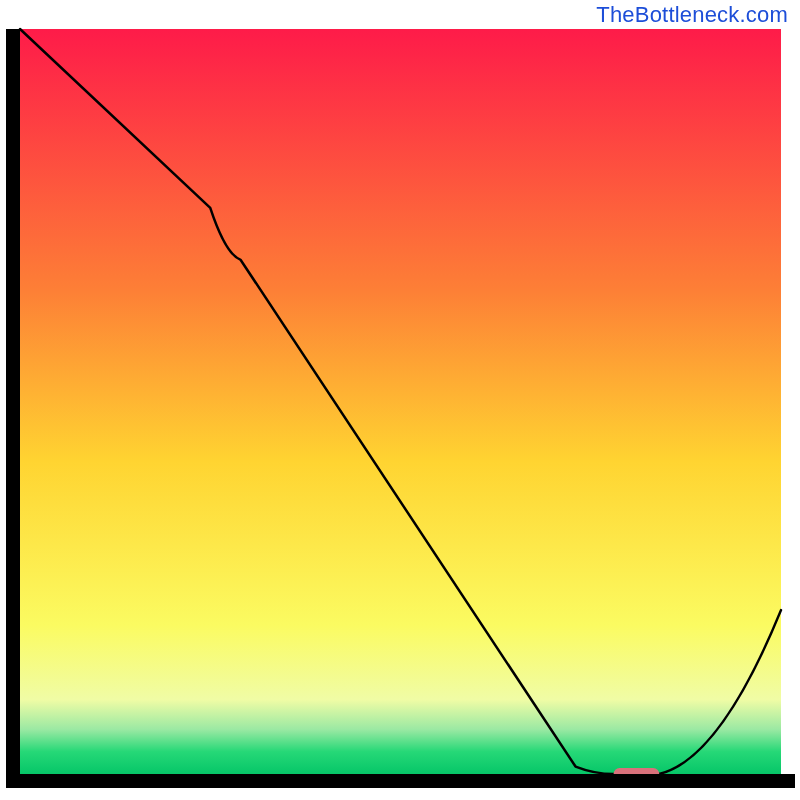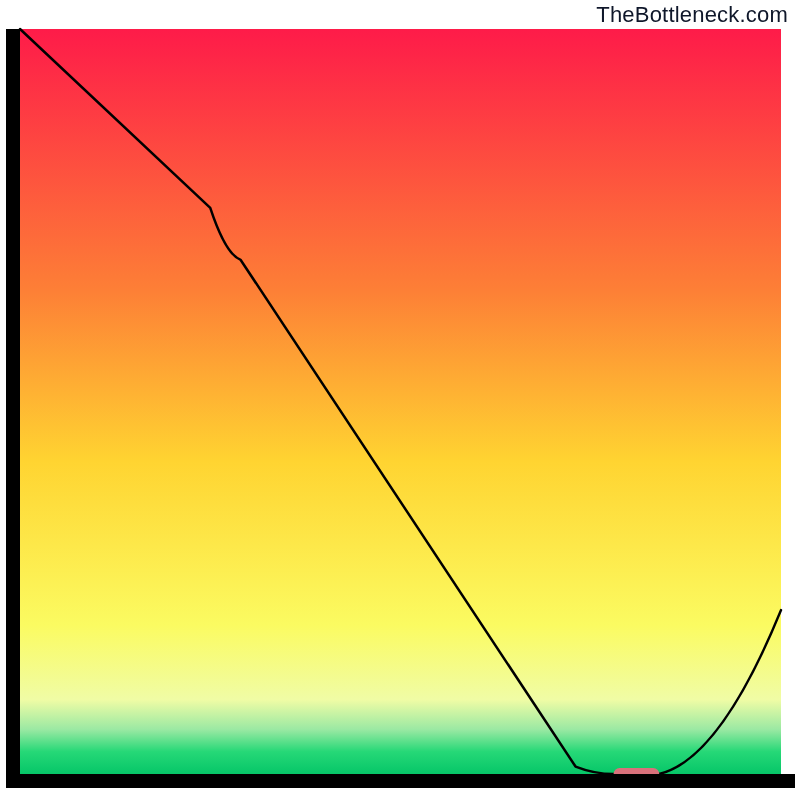--- a/index.html
+++ b/index.html
@@ -4,21 +4,21 @@
 <style>
   * { margin: 0; padding: 0; box-sizing: border-box; }
   html, body { width: 800px; height: 800px; overflow: hidden; background: #fff; }
   .wrap { position: relative; width: 800px; height: 800px; }
   .attribution {
     position: absolute;
     top: 2px;
     right: 12px;
     font-family: Arial, Helvetica, sans-serif;
     font-size: 22px;
-    color: #0f172a;
+    color: #1d4ed8;
     font-weight: 500;
     letter-spacing: 0.2px;
     text-align: center;
   }
   svg.chart {
     position: absolute;
     left: 0; top: 0;
     width: 800px; height: 800px;
     display: block;
   }

